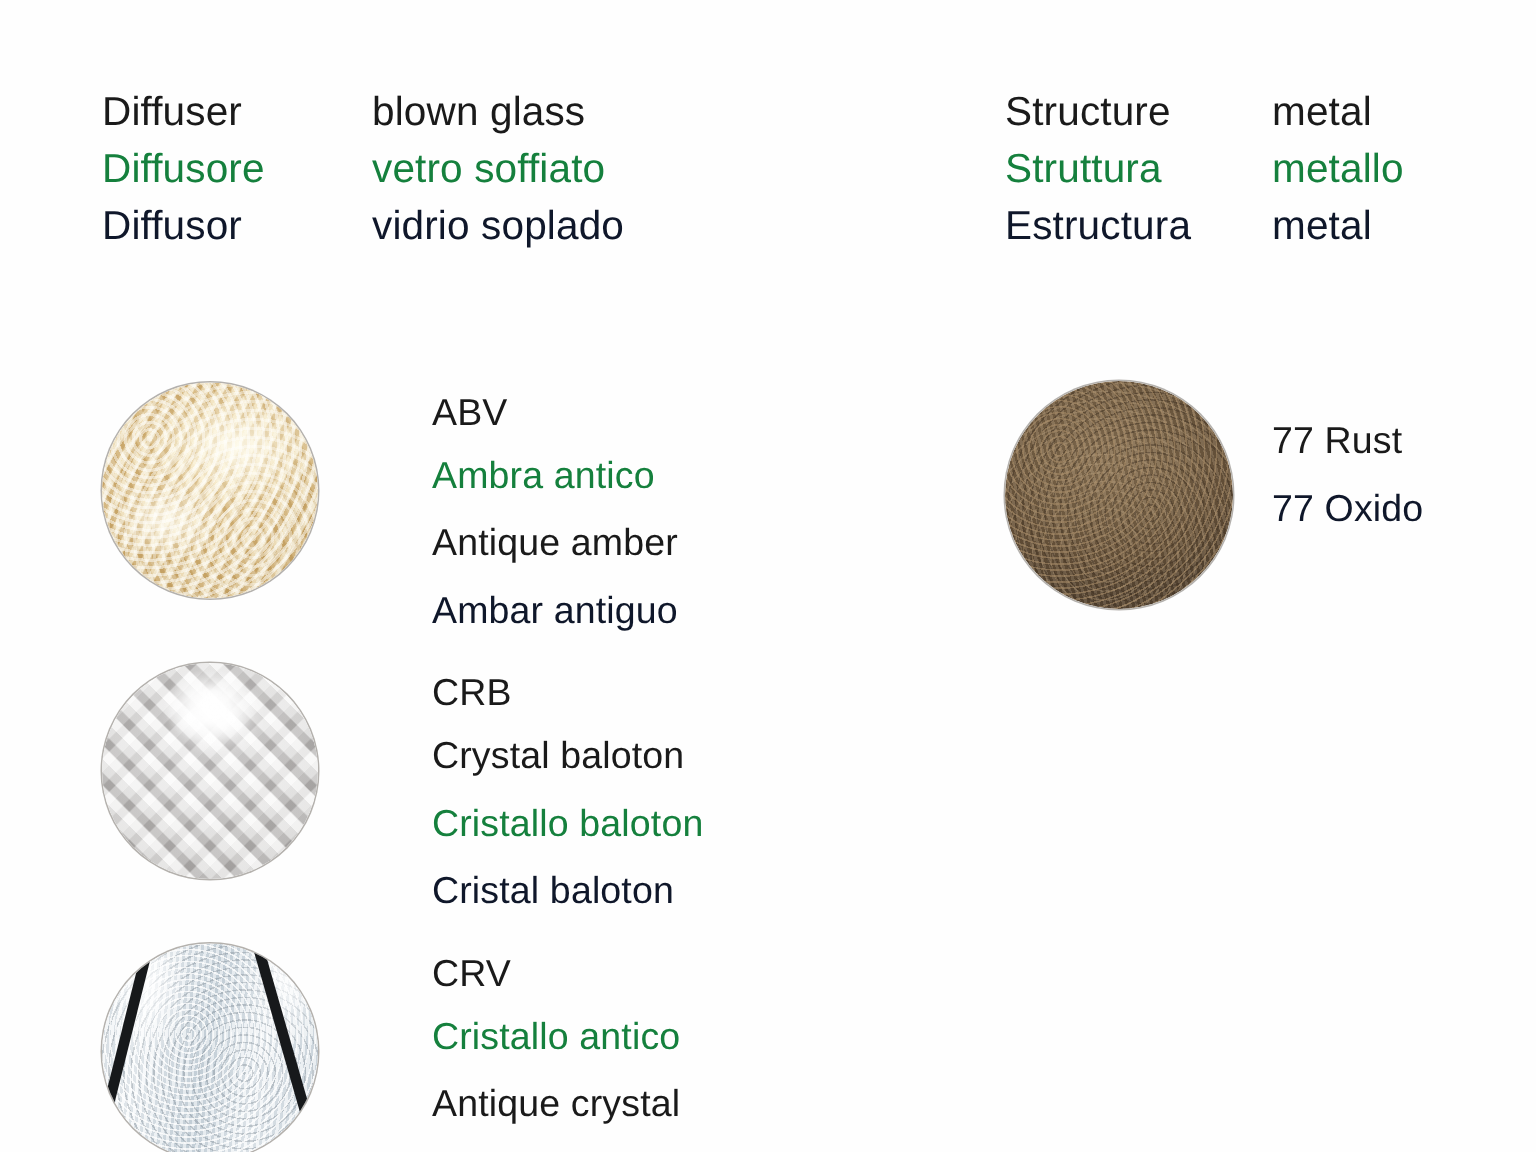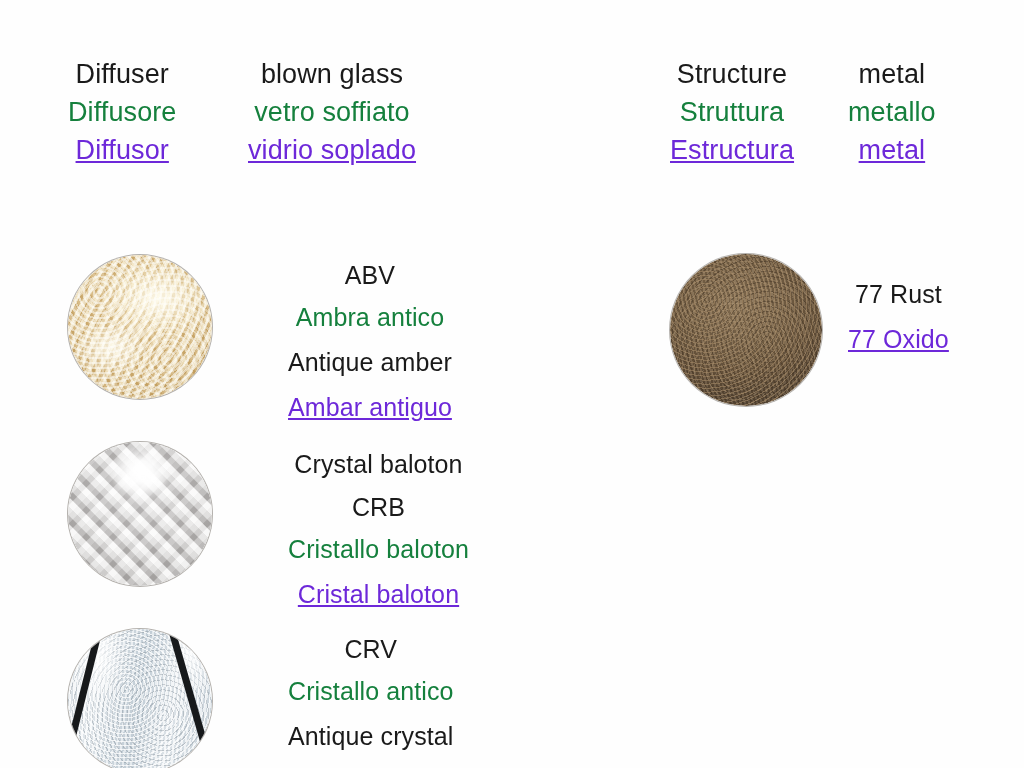--- a/index.html
+++ b/index.html
@@ -13,27 +13,26 @@
     position: relative;
     overflow: hidden;
     font-family: "Liberation Sans", sans-serif;
     -webkit-font-smoothing: antialiased;
   }
 
   .page {
     position: absolute;
     inset: 0;
     background: #fefefe;
-    text-align: center;
   }
 
   
   .t-en  { color: #1a1a1a; }
   .t-it  { color: #15803d; }
-  .t-es  { color: #6d28d9; text-decoration: underline; }
+  .t-es  { color: #0f172a; }
 
   
   .col {
     position: absolute;
   }
   .col-diffuser  { left: 68px;  top: 55px;  width: 560px; }
   .col-structure { left: 670px; top: 55px;  width: 350px; }
 
   
   .header-row {
@@ -215,22 +214,22 @@
         <div class="mat-line t-en">Antique amber</div>
         <div class="mat-line t-es">Ambar antiguo</div>
       </div>
     </div>
 
     <div class="mat-row row-crb">
       <div class="swatch">
         <div class="swatch-inner sw-crb"></div>
       </div>
       <div class="mat-text">
+        <div class="mat-line code t-en">CRB</div>
         <div class="mat-line t-en">Crystal baloton</div>
-        <div class="mat-line code t-en">CRB</div>
         <div class="mat-line t-it">Cristallo baloton</div>
         <div class="mat-line t-es">Cristal baloton</div>
       </div>
     </div>
 
     <div class="mat-row row-crv">
       <div class="swatch">
         <div class="swatch-inner sw-crv">
           <div class="gloss"></div>
           <div class="gloss2"></div>

